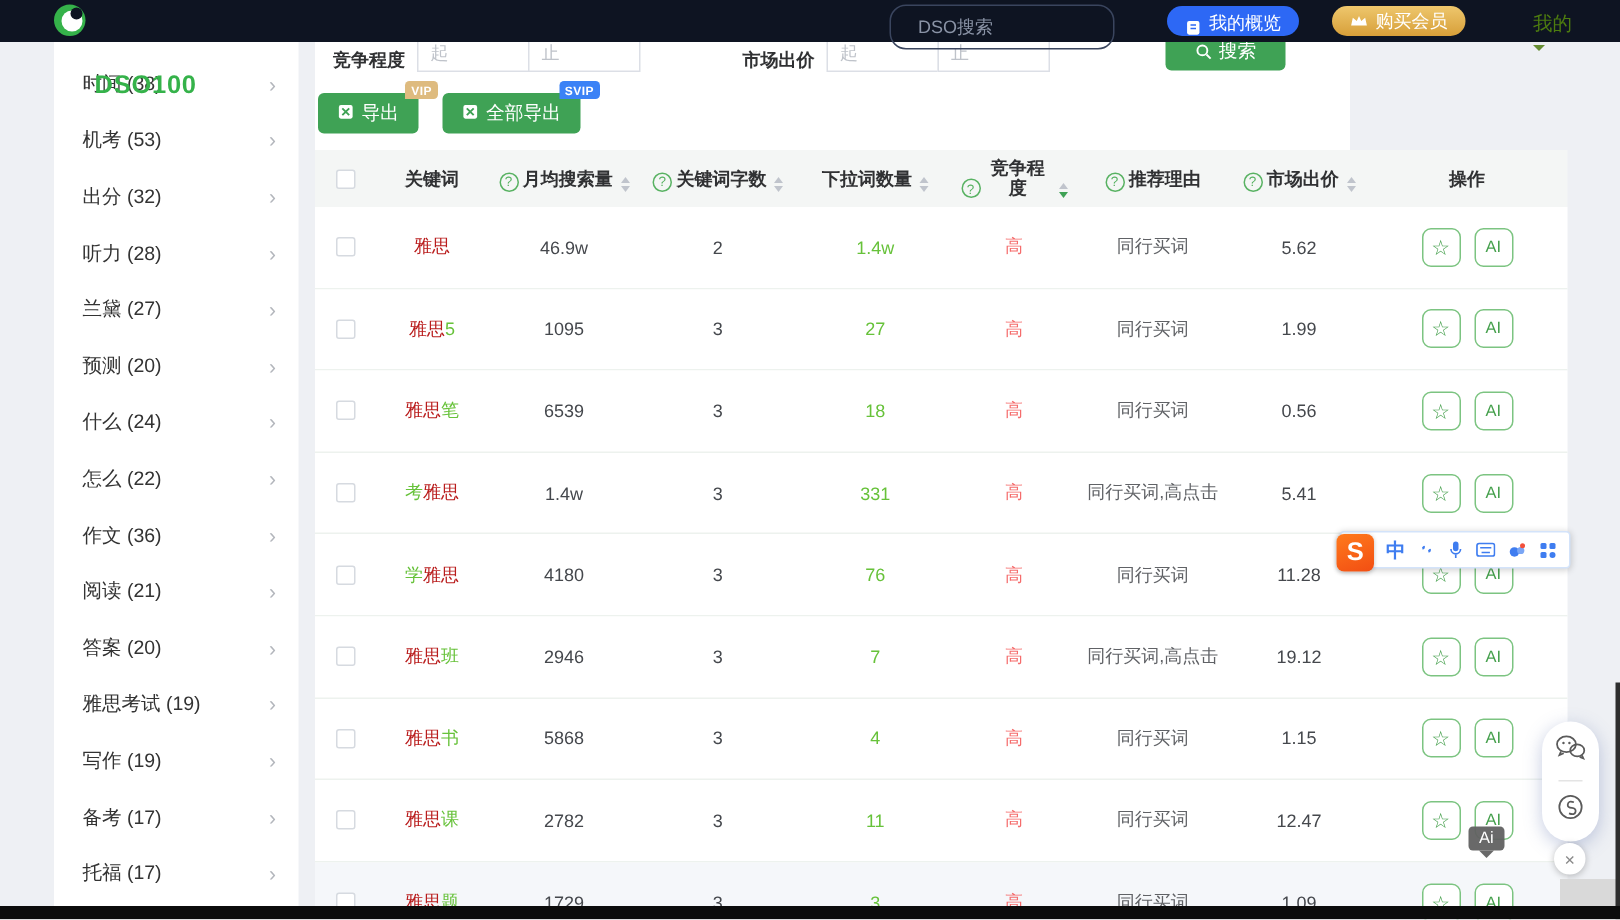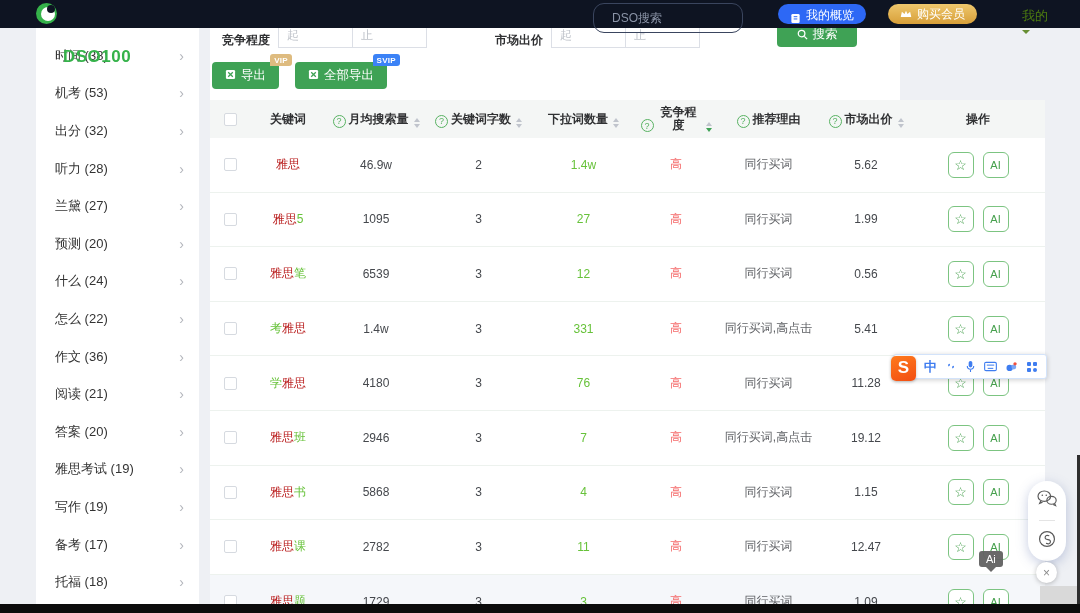--- a/index.html
+++ b/index.html
@@ -171,21 +171,21 @@
       </div>
       <div class="side-item">
         <span>写作  (19)</span>
         <span class="side-chev">›</span>
       </div>
       <div class="side-item">
         <span>备考  (17)</span>
         <span class="side-chev">›</span>
       </div>
       <div class="side-item">
-        <span>托福  (18)</span>
+        <span>托福  (17)</span>
         <span class="side-chev">›</span>
       </div>
     </aside>
 
   <main id="main">
     <div id="filter-bar">
         <div class="fgroup fgroup1">
           <span class="flabel">竞争程度</span>
           <input class="f-input" placeholder="起" style="">
           <input class="f-input" placeholder="止" style="">
@@ -317,21 +317,21 @@
           <div class="tr">
             <div class="td">
               <input class="cbox" type="checkbox" style="">
             </div>
             <div class="td">
               <span class="kw-red">雅思</span>
               <span class="kw-green">笔</span>
             </div>
             <div class="td ">6539</div>
             <div class="td ">3</div>
-            <div class="td td-drop">12</div>
+            <div class="td td-drop">18</div>
             <div class="td td-comp">高</div>
             <div class="td td-reason">同行买词</div>
             <div class="td ">0.56</div>
             <div class="td td-act">
               <button class="act-btn star">☆</button>
               <button class="act-btn">AI</button>
             </div>
           </div>
           <div class="tr">
             <div class="td">

